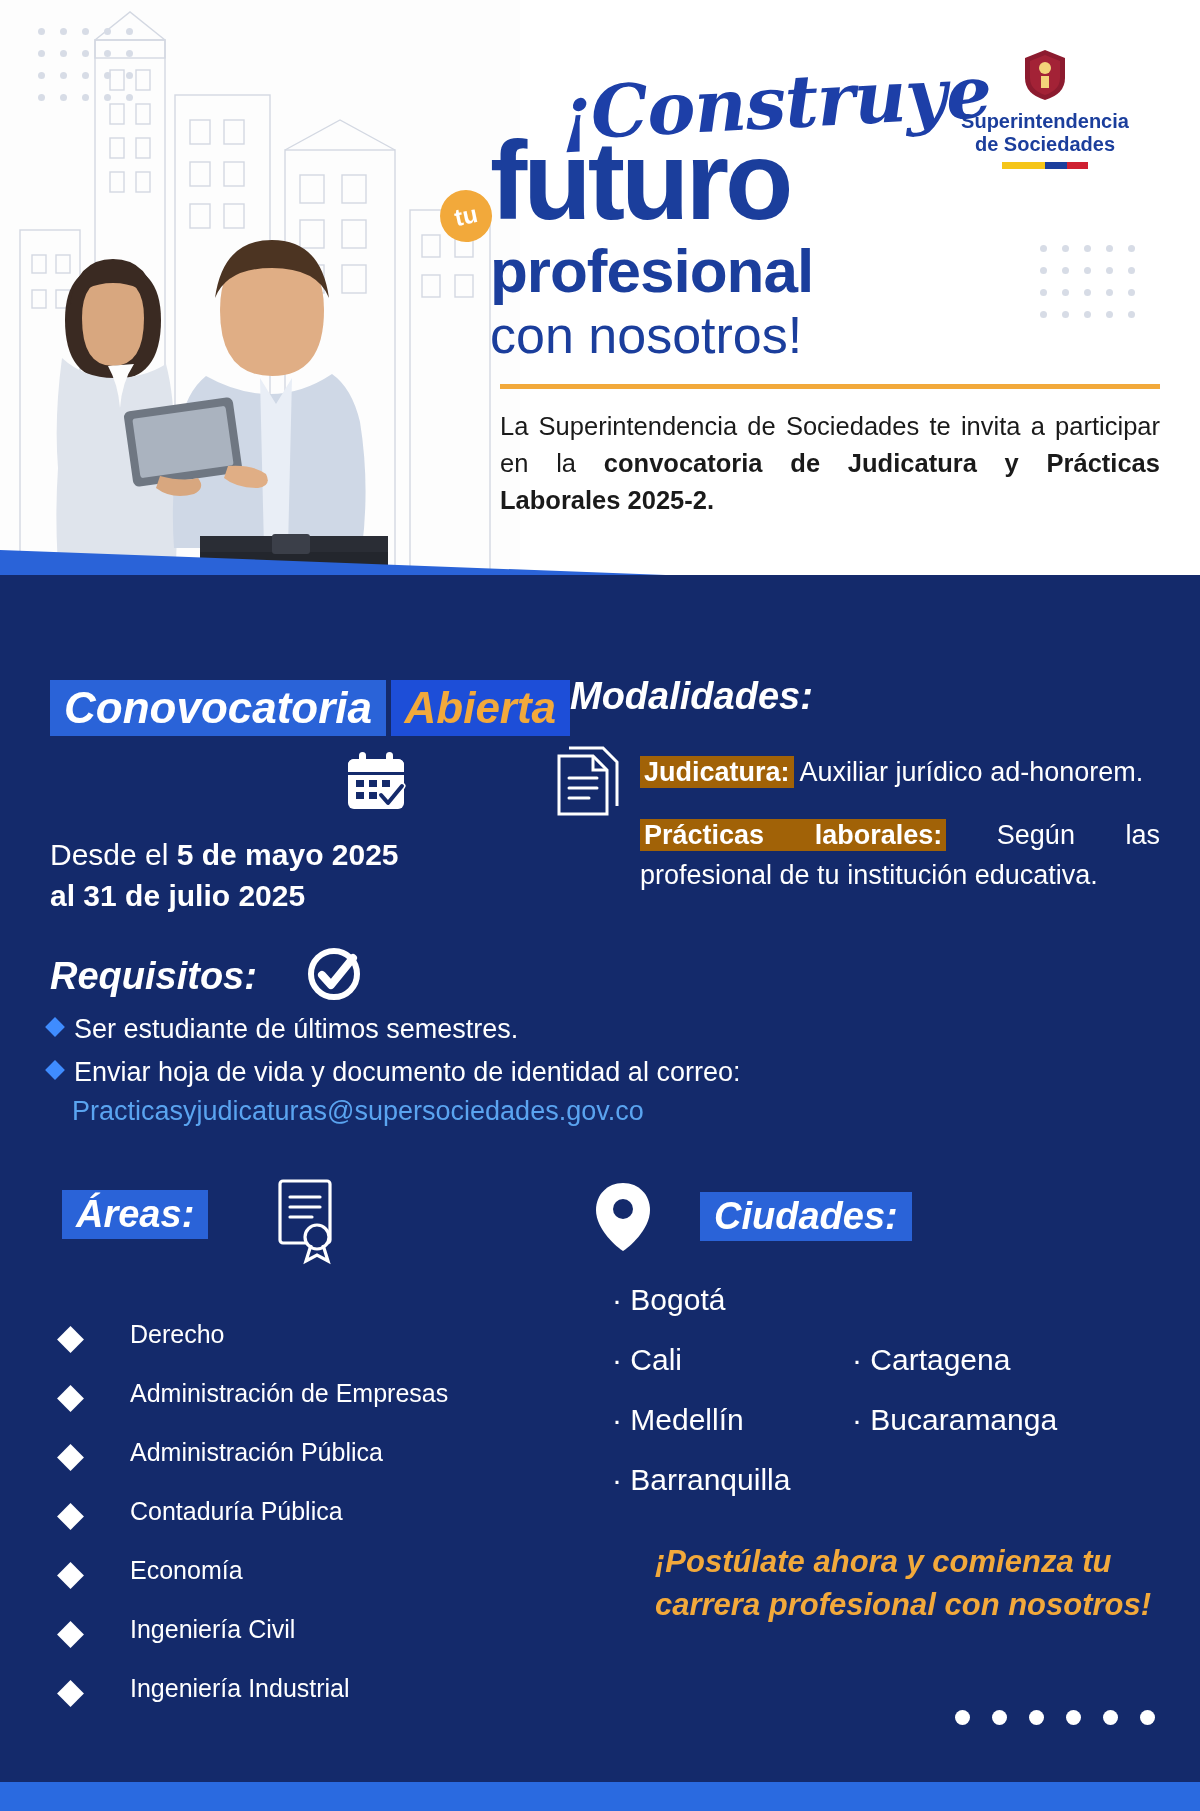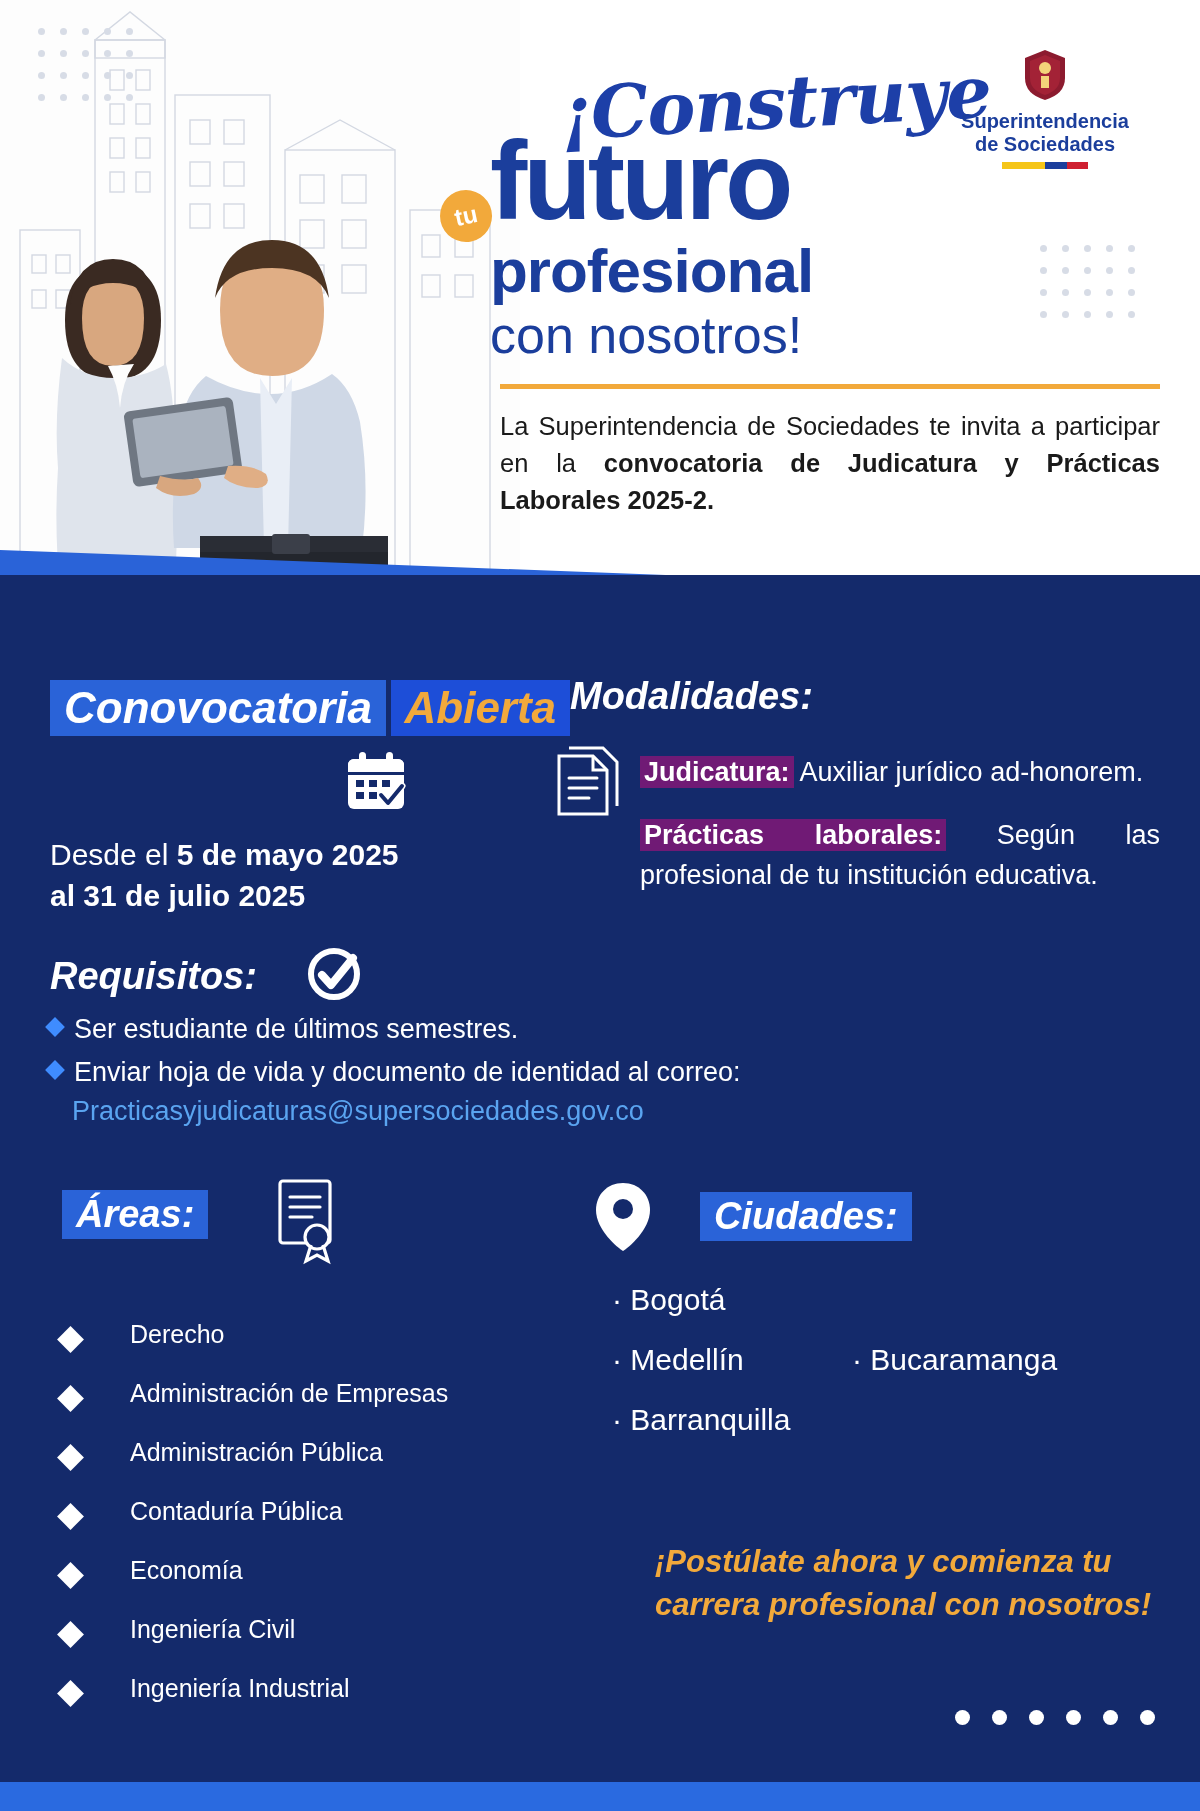--- a/index.html
+++ b/index.html
@@ -147,21 +147,21 @@
   .mod-title{
     position:absolute;left:570px;top:675px;
     color:#ffffff;font-size:38px;font-weight:bold;font-style:italic;
   }
   .doc-icon{position:absolute;left:553px;top:742px;}
   .mod-body{
     position:absolute;left:640px;top:752px;width:520px;color:#ffffff;
     font-size:27px;line-height:1.5;text-align:justify;
   }
   .mod-body p{margin:0 0 22px 0;}
-  .hl{background:#701a75;font-weight:bold;padding:1px 4px;}
+  .hl{background:#a16207;font-weight:bold;padding:1px 4px;}
 
   .areas-title{
     position:absolute;left:62px;top:1190px;
     font-size:38px;
   }
   .cert-icon{position:absolute;left:270px;top:1175px;}
   .areas-list{
     position:absolute;left:55px;top:1290px;width:520px;color:#ffffff;
   }
   .area-item{display:flex;align-items:flex-end;gap:50px;font-size:25px;height:59px;}
@@ -456,20 +456,24 @@
       <path d="M33 3 C17 3 6 15 6 30 c0 20 22 38 27 41 c5 -3 27 -21 27 -41 C60 15 49 3 33 3z" fill="#ffffff"></path>
       <circle cx="33" cy="29" r="10" fill="#142a6b"></circle>
     </svg>
   </div>
   <div class="tagbox cities-title">Ciudades:</div>
   <div class="cities">
     <div class="city-row">
       <div class="city c1">· Bogotá</div>
     </div>
     <div class="city-row">
+      <div class="city c1">· Cali</div>
+      <div class="city">· Cartagena</div>
+    </div>
+    <div class="city-row">
       <div class="city c1">· Medellín</div>
       <div class="city">· Bucaramanga</div>
     </div>
     <div class="city-row">
       <div class="city c1">· Barranquilla</div>
       <div class="city"></div>
     </div>
   </div>
 
   <div class="cta">¡Postúlate ahora y comienza tu carrera profesional con nosotros!</div>

